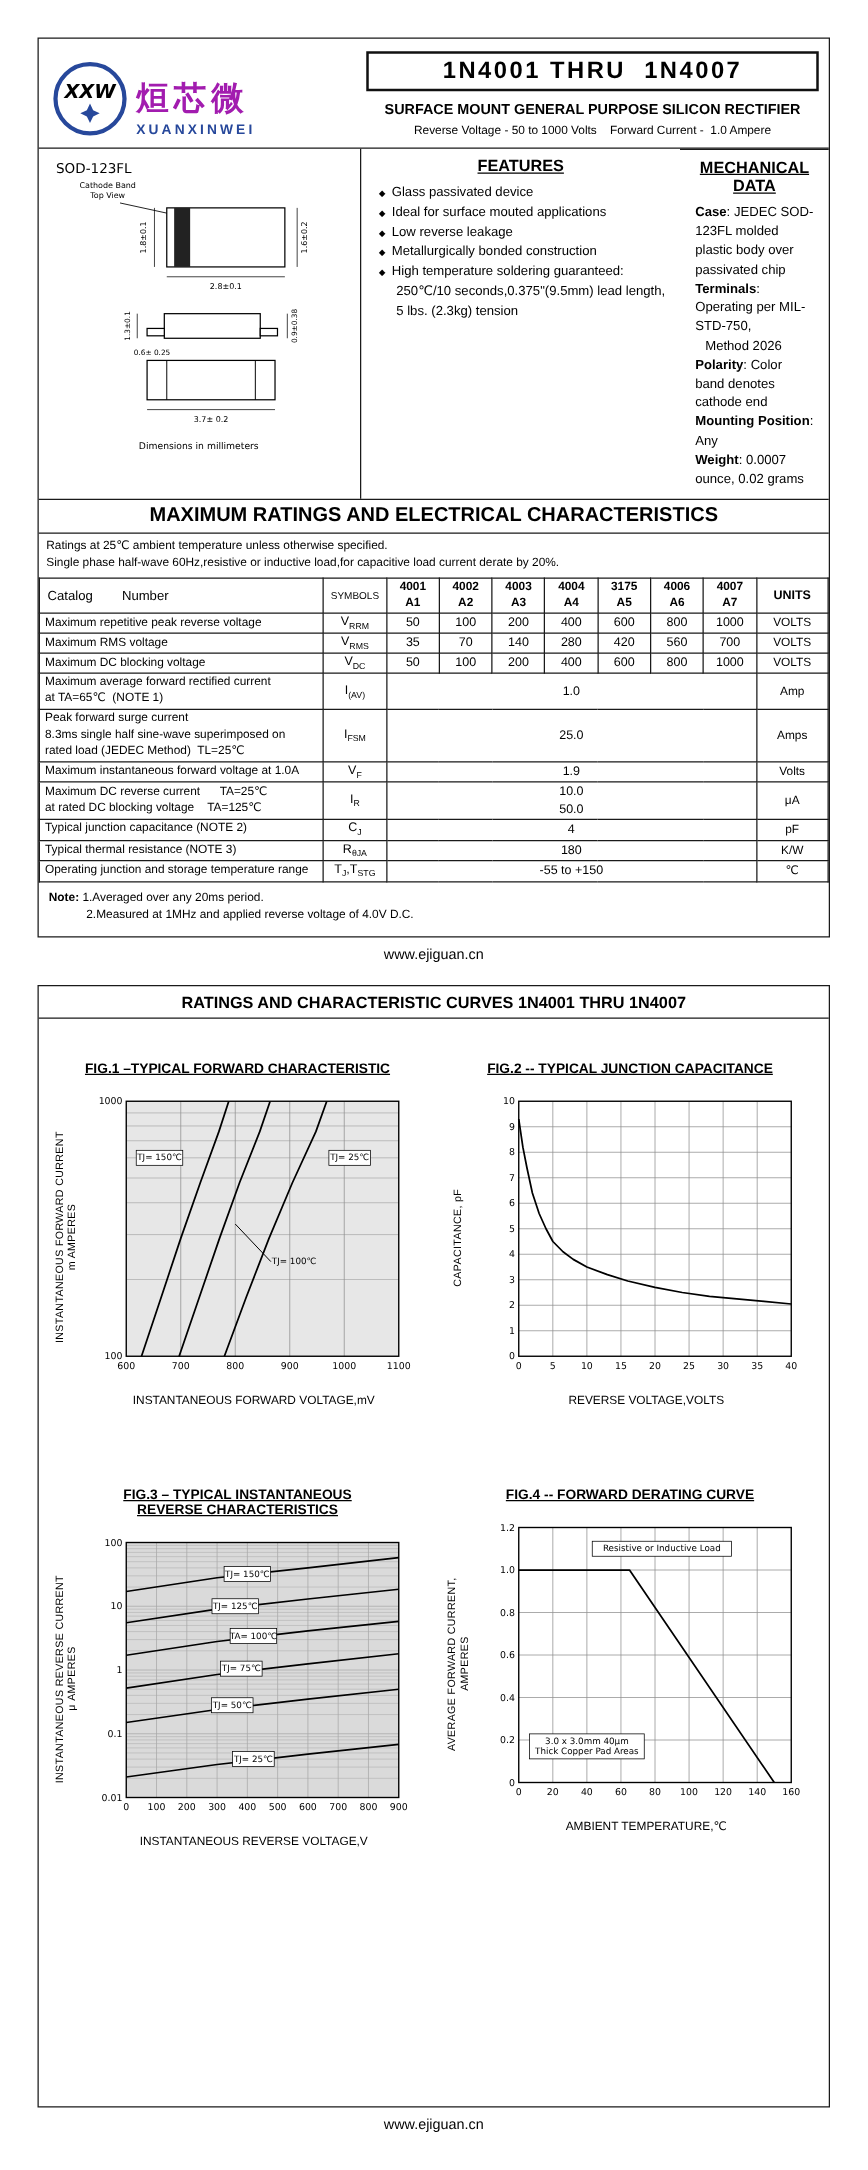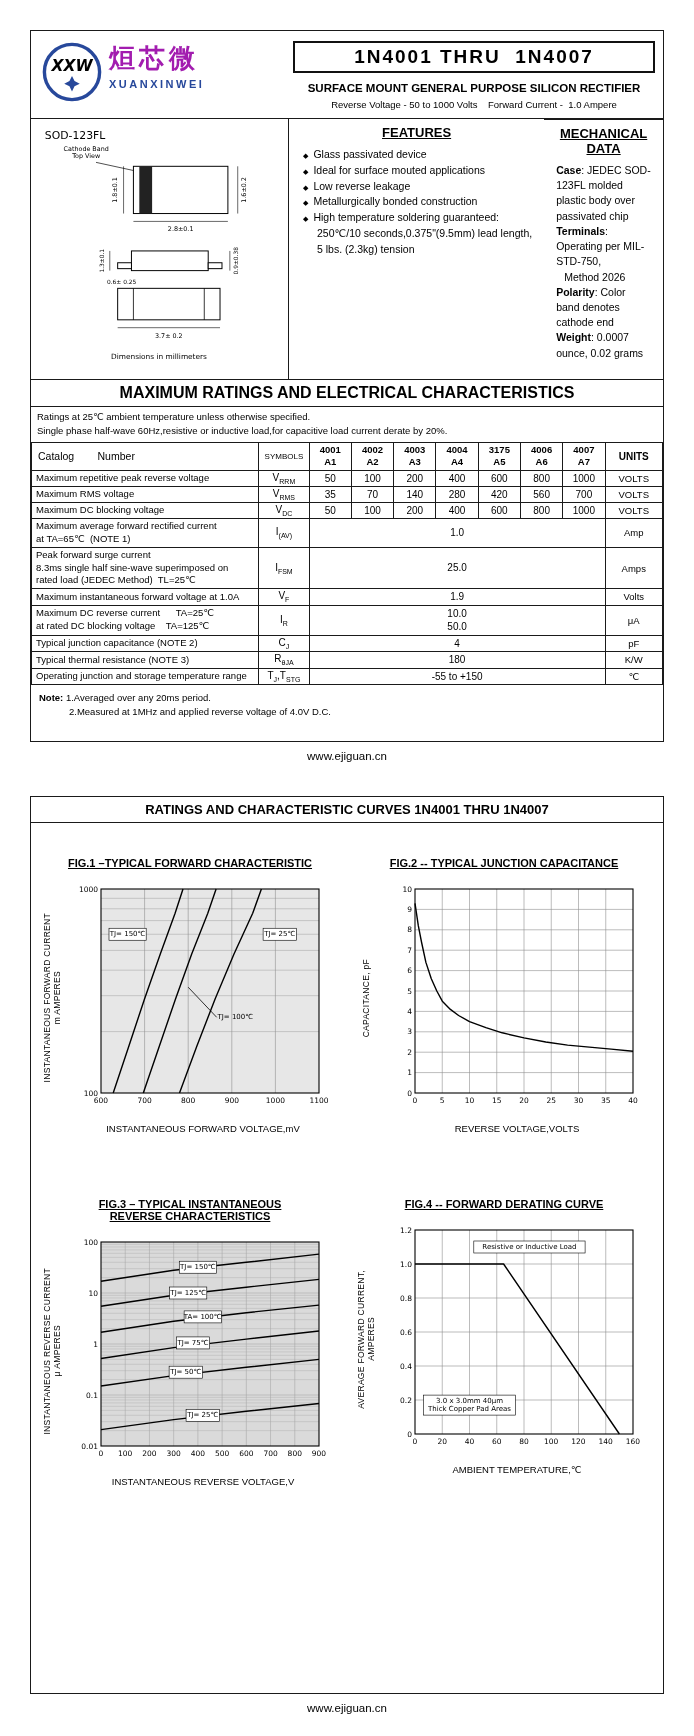--- a/index.html
+++ b/index.html
@@ -1,25 +1,25 @@
 <!DOCTYPE html>
 <html><head>
 <meta charset="utf-8">
 <style>
 *{box-sizing:border-box;margin:0;padding:0}
 html,body{background:#fff}
 body{width:694px;height:1736px;font-family:"Liberation Sans","DejaVu Sans",sans-serif;color:#000;overflow:hidden}
 .page{width:634px;margin:0 auto;border:1px solid #1a1a1a;background:#fff}
 #page1{margin-top:30px;min-height:712px}
-#page2{margin-top:34px;min-height:898px}
+#page2{margin-top:18px;min-height:898px}
 .site{text-align:center;font-size:11.5px;margin-top:8px}
 
 
 .hdr{display:flex;padding:10px 8px 8px 10px}
-.logo-wrap{display:flex;align-items:flex-start;width:250px}
+.logo-wrap{display:flex;align-items:flex-end;width:250px}
 .brandtext{margin-left:6px}
 .brand-cn{font-size:26px;font-weight:bold;letter-spacing:4px;color:#a21caf}
 .brand-en{font-size:11px;font-weight:bold;letter-spacing:2.5px;color:#27489b;margin-top:2px}
 .titleblock{flex:1;padding-left:2px}
 .partbox{border:2px solid #111;text-align:center;font-size:19px;font-weight:bold;letter-spacing:2px;padding:3px 0;white-space:pre}
 .hdr-sub{text-align:center;font-size:11.5px;font-weight:bold;margin-top:9px}
 .hdr-rv{text-align:center;font-size:9.5px;margin-top:5px;white-space:pre}
 
 
 .mainrow{display:flex;border-top:1px solid #1a1a1a;border-bottom:1px solid #1a1a1a}
@@ -151,20 +151,21 @@
             </div>
           </div>
       </div>
       <div class="mech">
         <div class="sec-title">MECHANICAL DATA</div>
         <div>
             <div class="mech-item"><b>Case</b><span>: JEDEC SOD-123FL molded plastic body over passivated chip</span></div>
             <div class="mech-item"><b>Terminals</b><span>: Operating per MIL-STD-750,</span></div>
             <div class="mech-item cont"><span>Method 2026</span></div>
             <div class="mech-item"><b>Polarity</b><span>: Color band denotes cathode end</span></div>
+            <div class="mech-item"><b>Mounting Position</b><span>: Any</span></div>
             <div class="mech-item"><b>Weight</b><span>: 0.0007 ounce, 0.02 grams</span></div>
           </div>
       </div>
     </div>
   </div>
 
   <div class="ratings-title">MAXIMUM RATINGS AND ELECTRICAL CHARACTERISTICS</div>
   <div class="conds">
     <div>Ratings at 25℃ ambient temperature unless otherwise specified.</div>
     <div>Single phase half-wave 60Hz,resistive or inductive load,for capacitive load current derate by 20%.</div>

